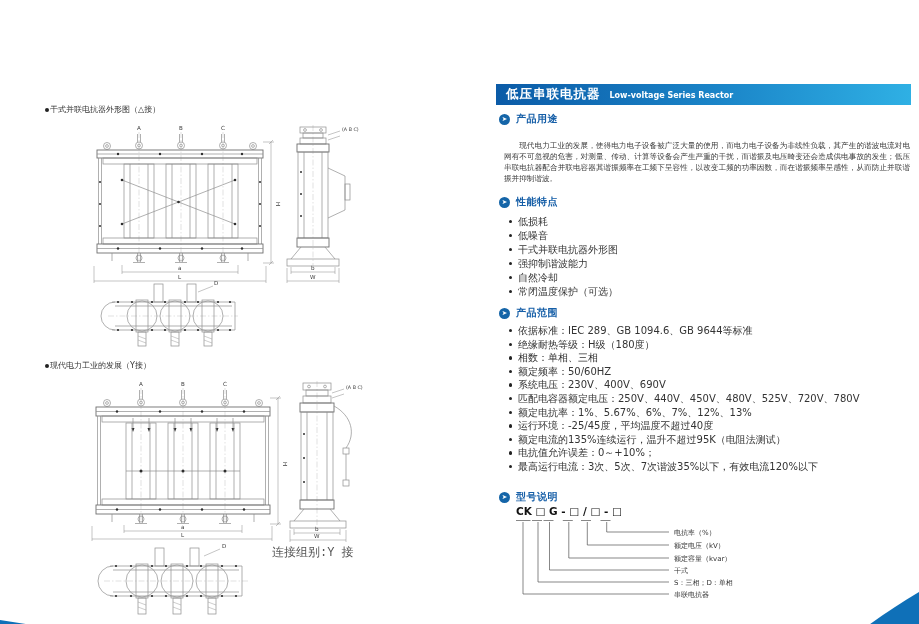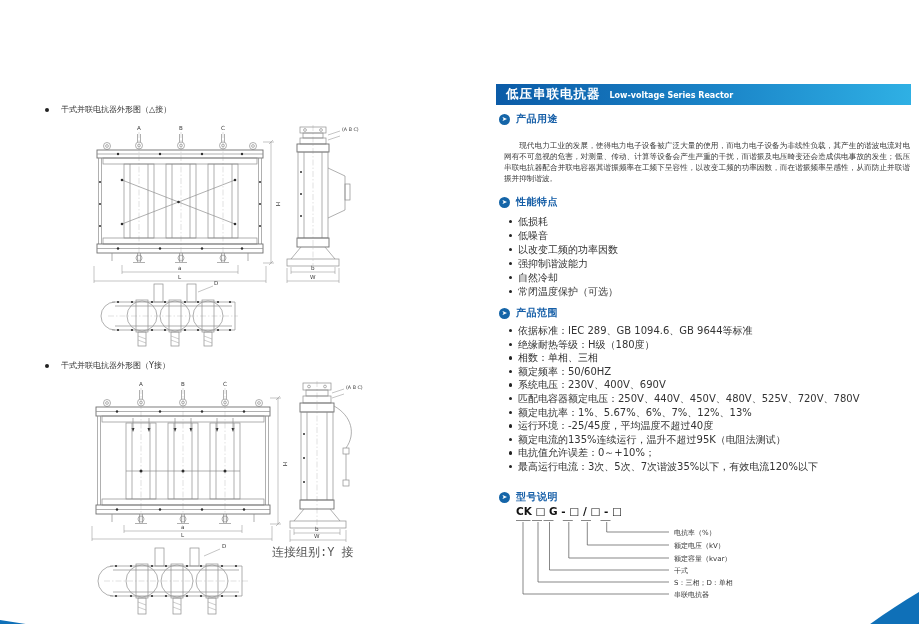--- a/index.html
+++ b/index.html
@@ -6,21 +6,21 @@
   .sheet{
     position:relative;width:919px;height:624px;background:#ffffff;
     font-family:"DejaVu Sans","Liberation Sans",sans-serif;
     overflow:hidden;
   }
   .page{position:absolute;top:4px;height:620px;margin-top:38px;}
   .page-left{left:0;width:459px;}
   .page-right{left:459px;width:460px;}
 
   
-  .cap{position:absolute;font-size:8px;color:#333;display:flex;align-items:center;gap:12px;}
+  .cap{position:absolute;font-size:8px;color:#333;display:flex;align-items:center;gap:1px;}
   .cap .dot-b{width:4px;height:4px;border-radius:50%;background:#222;flex:0 0 auto;}
 
   .note-y{position:absolute;left:272px;top:502px;font-size:12px;color:#555;font-family:Liberation Mono, monospace;}
 
   
   svg{position:absolute;overflow:visible;}
   .s{stroke:#8e8e8e;stroke-width:.7;fill:none}
   .s2{stroke:#6f6f6f;stroke-width:.9;fill:none}
   .cl{stroke:#bcbcbc;stroke-width:.45;stroke-dasharray:6 2 1.5 2;fill:none}
   .dim{stroke:#8a8a8a;stroke-width:.5;fill:none}
@@ -280,21 +280,21 @@
           <circle class="dk" cx="59" cy="54" r="1.1"></circle>
           <circle class="dk" cx="79" cy="54" r="1.1"></circle>
           <circle class="dk" cx="92" cy="54" r="1.1"></circle>
           <circle class="dk" cx="112" cy="54" r="1.1"></circle>
           <circle class="dk" cx="124" cy="54" r="1.1"></circle>
       </g>
     </svg>
 
     <div class="cap" style="left:45px;top:318px;">
       <span class="dot-b"></span>
-      <span>干式并联电抗器外形图（Y接）</span>
+      <span>现代电力工业的发展（Y接）</span>
     </div>
 
     <svg style="left:90px;top:336px;" width="295" height="166" viewBox="0 0 295 166">
       <g>
         <line class="cl" x1="51" y1="10" x2="51" y2="148"></line>
           <line class="cl" x1="93" y1="10" x2="93" y2="148"></line>
           <line class="cl" x1="135" y1="10" x2="135" y2="148"></line>
         <text class="dt" x="49" y="8">A</text>
         <text class="dt" x="91" y="8">B</text>
         <text class="dt" x="133" y="8">C</text>
@@ -521,21 +521,21 @@
     </div>
     <p class="usage-body">现代电力工业的发展，使得电力电子设备被广泛大量的使用，而电力电子设备为非线性负载，其产生的谐波电流对电网有不可忽视的危害，对测量、传动、计算等设备会产生严重的干扰，而谐振及电压畸变还会造成供电事故的发生；低压串联电抗器配合并联电容器其谐振频率在工频下呈容性，以改变工频的功率因数，而在谐振频率呈感性，从而防止并联谐振并抑制谐波。</p>
 
     <div class="sec-head" style="top:153px;">
       <span class="sec-ico">➤</span>
       <span class="sec-ttl">性能特点</span>
     </div>
     <ul class="blist feat" style="top:176px;">
       <li>低损耗</li>
       <li>低噪音</li>
-      <li>以改变工频的功率因数</li>
+      <li>干式并联电抗器外形图</li>
       <li>强抑制谐波能力</li>
       <li>自然冷却</li>
       <li>常闭温度保护（可选）</li>
     </ul>
 
     <div class="sec-head" style="top:264px;">
       <span class="sec-ico">➤</span>
       <span class="sec-ttl">产品范围</span>
     </div>
     <ul class="blist rng" style="top:285px;">

